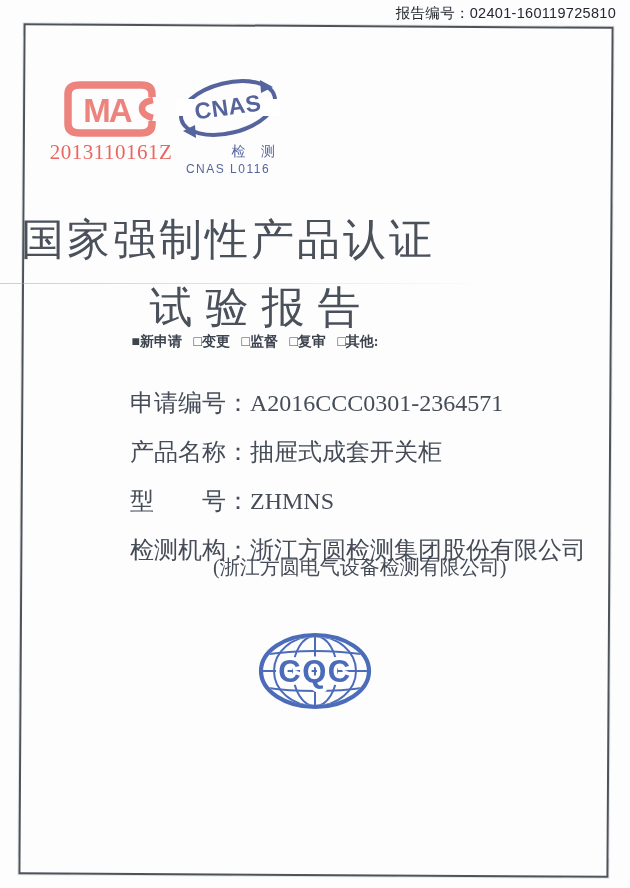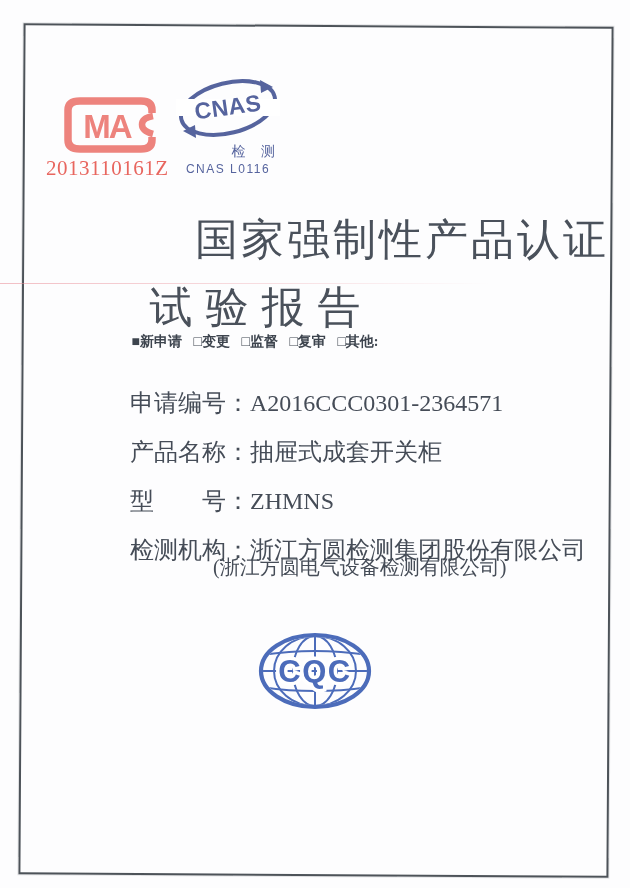--- a/index.html
+++ b/index.html
@@ -16,35 +16,35 @@
     font-size:14.5px; color:#24282e; letter-spacing:0.3px;
   }
   
   .frame{
     position:absolute; left:21px; top:25px; width:586px; height:847px;
     border:2px solid #4d5359;
     transform:rotate(0.35deg);
     box-shadow:0 0 0 1px rgba(90,95,100,0.15);
   }
   
-  .cma{position:absolute; left:46px; top:96px; width:130px; }
+  .cma{position:absolute; left:46px; top:80px; width:130px; text-align:center;}
   .cma svg{display:block; margin:0 auto; width:97px; height:58px;}
   .cma-num{
     margin-top:2px; font-size:21px; color:#e8665f; letter-spacing:0.5px;
     font-family:"Liberation Serif",serif;
   }
   
   .cnas{position:absolute; left:175px; top:78px; width:106px; text-align:center; color:#56649e;}
   .cnas svg{display:block; margin:0 auto; width:104px; height:62px;}
   .cnas-cap{font-size:14px; letter-spacing:6px; padding-left:6px; margin-top:3px;text-align:right;}
   .cnas-no{font-family:Liberation Sans, sans-serif; font-size:12px; letter-spacing:1.5px; margin-top:1px;}
   
   .title1{
     position:absolute; left:21px; width:588px; top:211px; margin:0;
-    text-align:right; font-weight:normal;
+    text-align:left; font-weight:normal;
     font-size:43px; letter-spacing:3px; color:#4a515b;
   }
   .title2{
     position:absolute; left:21px; width:468px; top:279px; margin:0;
     text-align:center; font-weight:normal;
     font-size:43px; letter-spacing:13px; padding-left:13px; box-sizing:border-box;
     color:#4a515b;
   }
   
   .scanline{
@@ -63,20 +63,23 @@
   .field-cont{position:absolute; left:213px; font-size:20px; color:#454c57; white-space:nowrap;}
   
   .cqc{position:absolute; left:258px; top:632px;}
   .cqc svg{display:block; width:114px; height:78px;}
 </style>
 </head>
 <body>
 
 <div class="page">
 
+  <div class="report-no">
+    <span>报告编号：</span><span>02401-160119725810</span>
+  </div>
 
   <div class="frame"></div>
 
   <div class="cma">
     <svg viewBox="0 0 97 58" xmlns="http://www.w3.org/2000/svg">
       <path d="M 89 17 L 89 14 Q 89 5 78 5 L 17 5 Q 5 5 5 14 L 5 44 Q 5 53 17 53 L 78 53 Q 89 53 89 44 L 89 41" fill="none" stroke="#ed837d" stroke-width="7.5"></path>
       <path d="M 90 20 Q 79 22 79 28.5 Q 79 35 90 38" fill="none" stroke="#ed837d" stroke-width="6.5"></path>
       <text x="44" y="42" text-anchor="middle" font-family="'Liberation Sans','DejaVu Sans',sans-serif" font-weight="bold" font-size="33" letter-spacing="-2" fill="#ed837d">MA</text>
     </svg>
     <div class="cma-num">2013110161Z</div>

